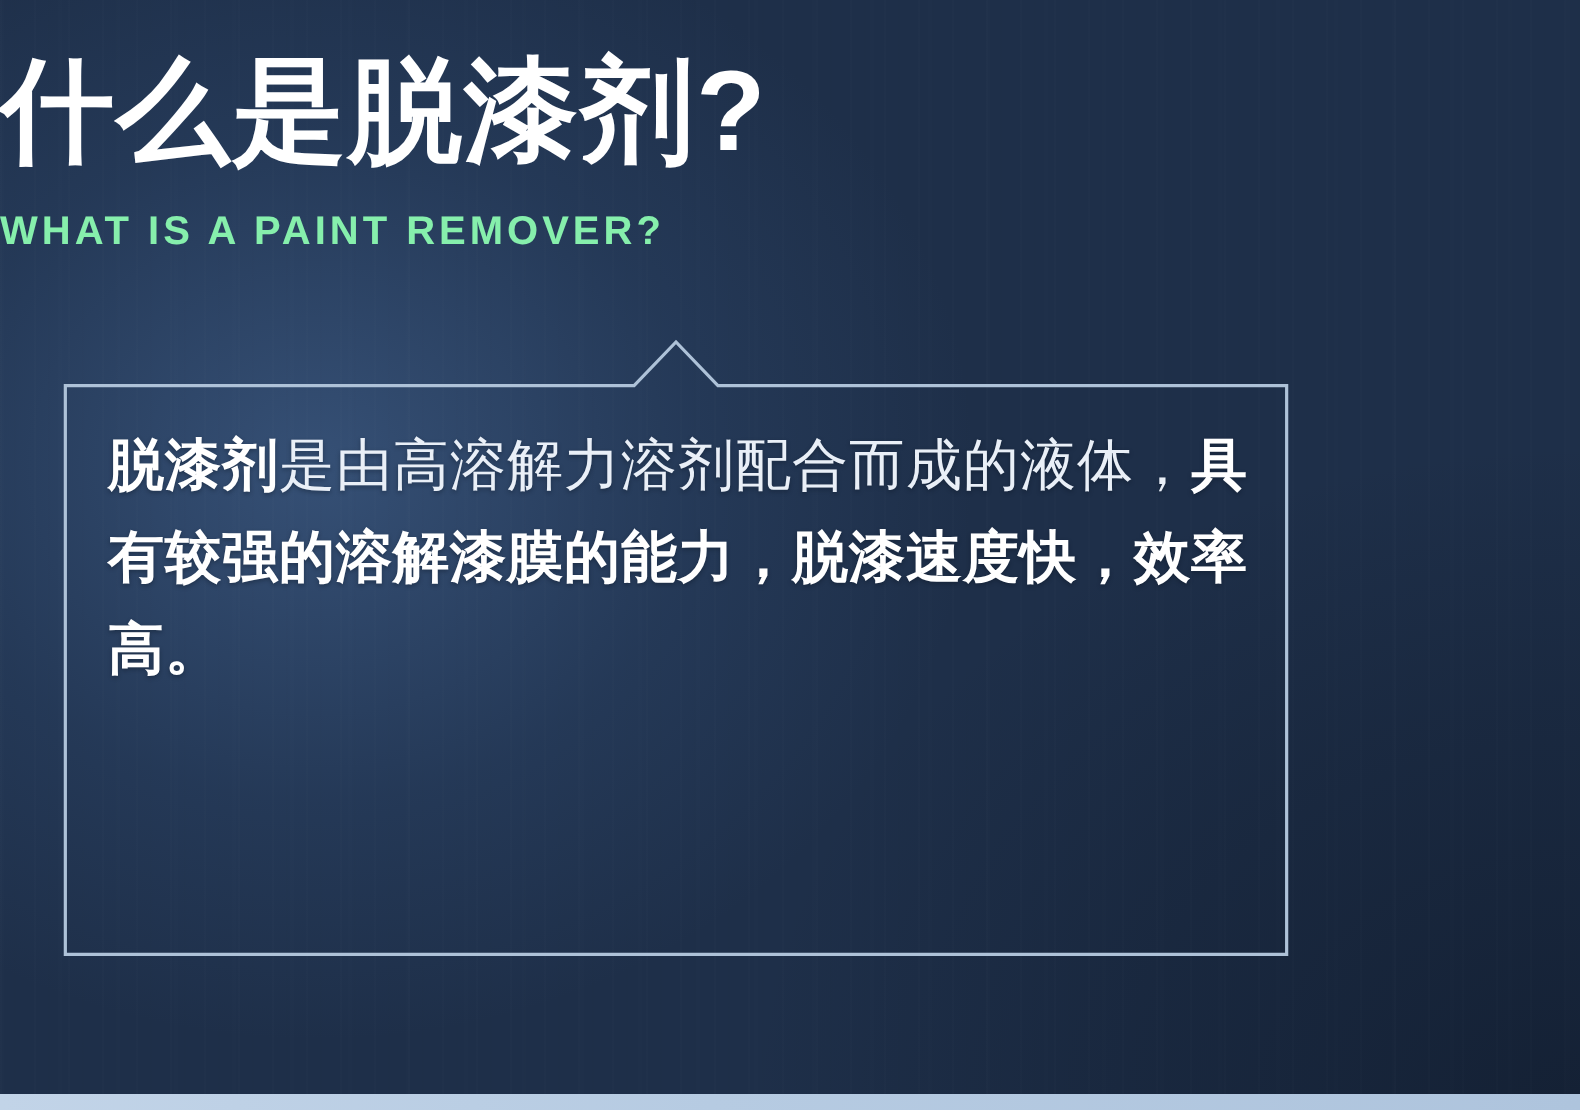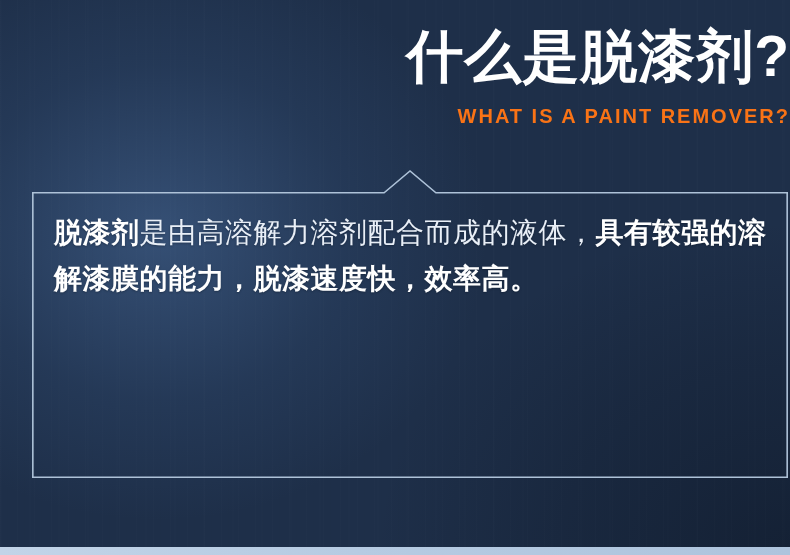--- a/index.html
+++ b/index.html
@@ -75,46 +75,46 @@
     bottom: 0;
     height: 8px;
     background: linear-gradient(90deg, #c2d4e8 0%, #b6cbe2 45%, #aec4dd 100%);
   }
   
   .heading-block {
     position: absolute;
     left: 0;
     right: 0;
     top: 20px;
-    text-align: right;
+    text-align: left;
   }
   .title-cn {
     font-size: 57px;
     line-height: 72px;
     font-weight: bold;
     color: #ffffff;
     letter-spacing: 1px;
     margin: 0;
     white-space: nowrap;
   }
   .title-en {
     margin: 12px 0 0 0;
     font-size: 20px;
     line-height: 24px;
     font-weight: bold;
-    color: #f97316;
+    color: #86efac;
     letter-spacing: 2.0px;
     white-space: nowrap;
   }
   
   .panel {
     position: absolute;
     left: 32px;
     top: 192px;
-    width: 756px;
+    width: 612px;
     height: 286px;
   }
   .panel-frame {
     position: absolute;
     inset: 0;
   }
   .panel-frame svg {
     display: block;
     width: 100%;
     height: 100%;

